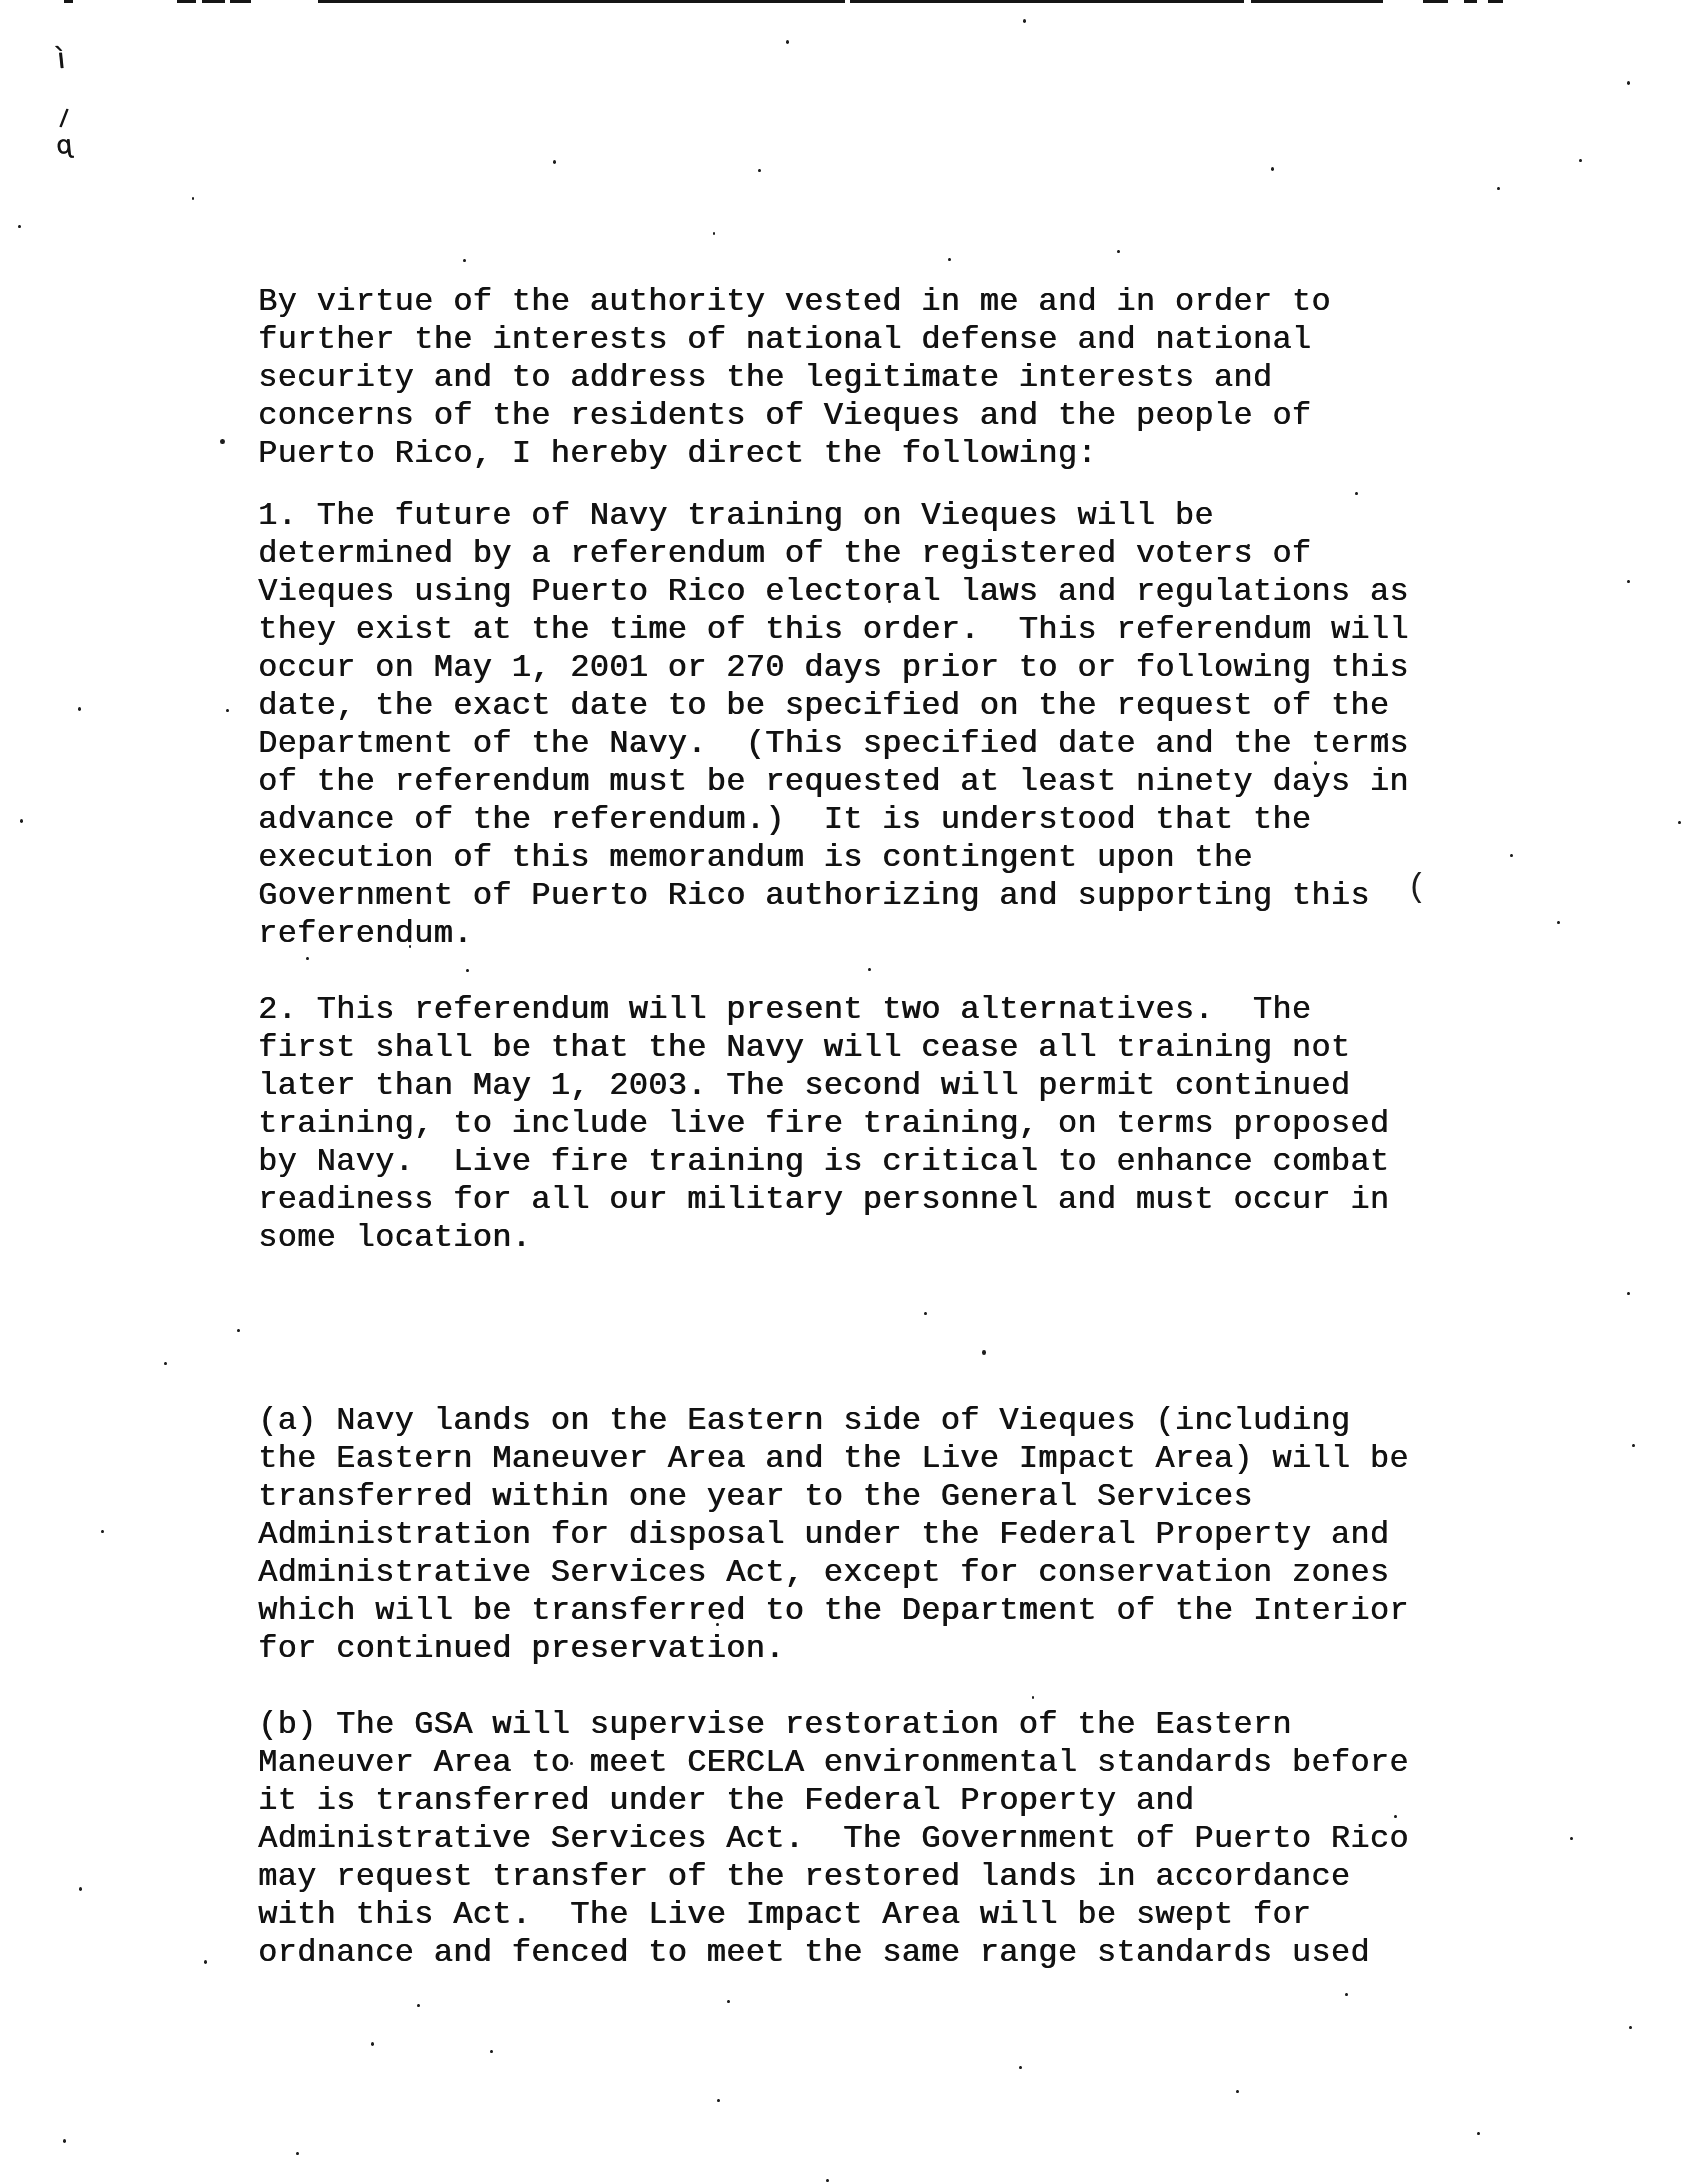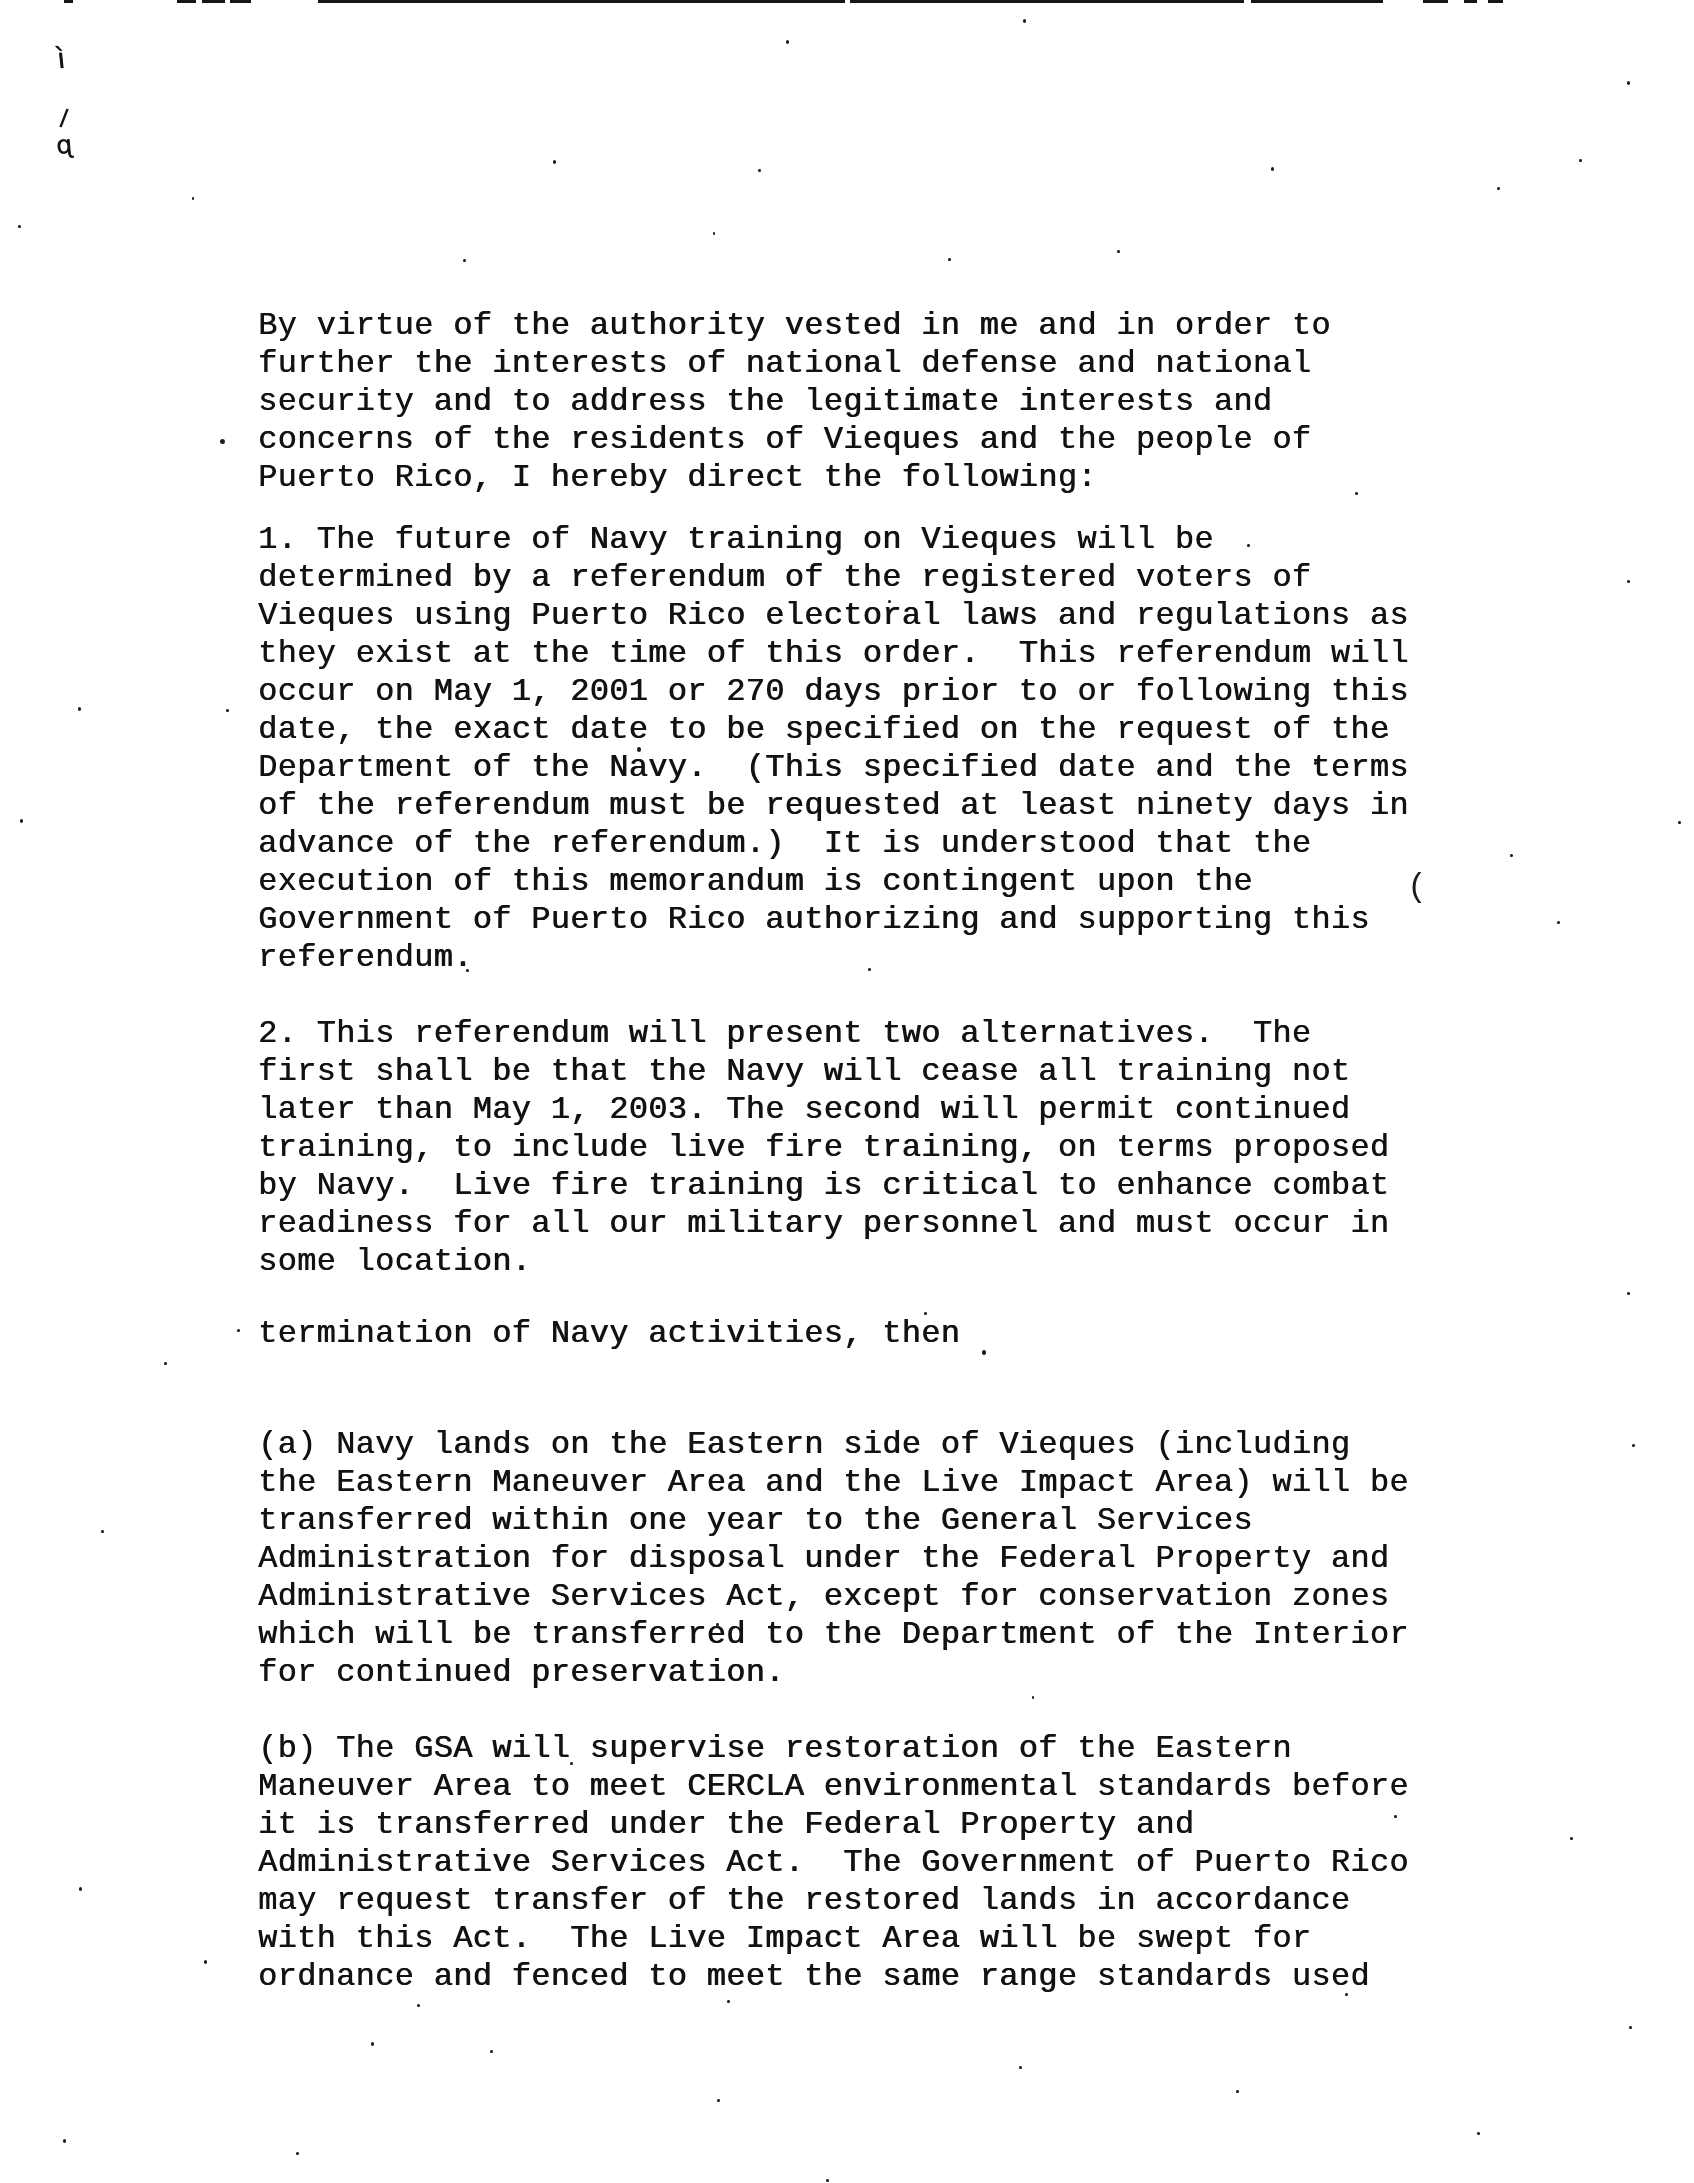--- a/index.html
+++ b/index.html
@@ -23,21 +23,20 @@
     text-shadow: 0.7px 0.2px 0 #121212;
   }
   .para {
     position: absolute;
     left: 258px;
     font-size: 32px;
     line-height: 38px;
     letter-spacing: 0.3px;
     white-space: pre;
     text-shadow: 0.6px 0.1px 0 #141414;
-    margin-top: 24px;
   }
   .para .line { height: 38px; }
   .top-edge-seg {
     position: absolute;
     top: 0;
     height: 3.3px;
     background: #161616;
   }
   .margin-mark {
     position: absolute;
@@ -79,21 +78,21 @@
   <div id="margin-marks">
       <span class="margin-mark" style="left: 57px; top: 45px; font-size: 28px; transform: rotate(-6deg);">ì</span>
       <span class="margin-mark" style="left: 60px; top: 106px; font-size: 22.5px; transform: rotate(4deg);">/</span>
       <span class="margin-mark" style="left: 56px; top: 132px; font-size: 25px; transform: rotate(-5deg);">ɋ</span>
     </div>
 
 
   <div class="para" style="top: 283px;"><div class="line">By virtue of the authority vested in me and in order to</div><div class="line">further the interests of national defense and national</div><div class="line">security and to address the legitimate interests and</div><div class="line">concerns of the residents of Vieques and the people of</div><div class="line">Puerto Rico, I hereby direct the following:</div></div>
   <div class="para" style="top: 497px;"><div class="line">1. The future of Navy training on Vieques will be</div><div class="line">determined by a referendum of the registered voters of</div><div class="line">Vieques using Puerto Rico electoral laws and regulations as</div><div class="line">they exist at the time of this order.  This referendum will</div><div class="line">occur on May 1, 2001 or 270 days prior to or following this</div><div class="line">date, the exact date to be specified on the request of the</div><div class="line">Department of the Navy.  (This specified date and the terms</div><div class="line">of the referendum must be requested at least ninety days in</div><div class="line">advance of the referendum.)  It is understood that the</div><div class="line">execution of this memorandum is contingent upon the</div><div class="line">Government of Puerto Rico authorizing and supporting this</div><div class="line">referendum.</div></div>
   <div class="para" style="top: 991px;"><div class="line">2. This referendum will present two alternatives.  The</div><div class="line">first shall be that the Navy will cease all training not</div><div class="line">later than May 1, 2003. The second will permit continued</div><div class="line">training, to include live fire training, on terms proposed</div><div class="line">by Navy.  Live fire training is critical to enhance combat</div><div class="line">readiness for all our military personnel and must occur in</div><div class="line">some location.</div></div>
-  <div class="para" style="top: 1291px;"><div class="line">termination of Navy activities, then</div></div>
+  <div class="para" style="top: 1291px;"></div>
   <div class="para" style="top: 1402px;"><div class="line">(a) Navy lands on the Eastern side of Vieques (including</div><div class="line">the Eastern Maneuver Area and the Live Impact Area) will be</div><div class="line">transferred within one year to the General Services</div><div class="line">Administration for disposal under the Federal Property and</div><div class="line">Administrative Services Act, except for conservation zones</div><div class="line">which will be transferred to the Department of the Interior</div><div class="line">for continued preservation.</div></div>
   <div class="para" style="top: 1706px;"><div class="line">(b) The GSA will supervise restoration of the Eastern</div><div class="line">Maneuver Area to meet CERCLA environmental standards before</div><div class="line">it is transferred under the Federal Property and</div><div class="line">Administrative Services Act.  The Government of Puerto Rico</div><div class="line">may request transfer of the restored lands in accordance</div><div class="line">with this Act.  The Live Impact Area will be swept for</div><div class="line">ordnance and fenced to meet the same range standards used</div></div>
 
   <span class="stray-paren" id="stray-paren" style="left: 1407px; top: 871px; font-size: 33px;">(</span>
 
   <div id="specks">
       <div class="speck" style="left: 1023px; top: 18.5px; width: 3.3px; height: 4px;"></div>
       <div class="speck" style="left: 786px; top: 40px; width: 3.3px; height: 4px;"></div>
       <div class="speck" style="left: 553px; top: 160px; width: 3.3px; height: 4px;"></div>
       <div class="speck" style="left: 758px; top: 169px; width: 2.6px; height: 3.3px;"></div>

